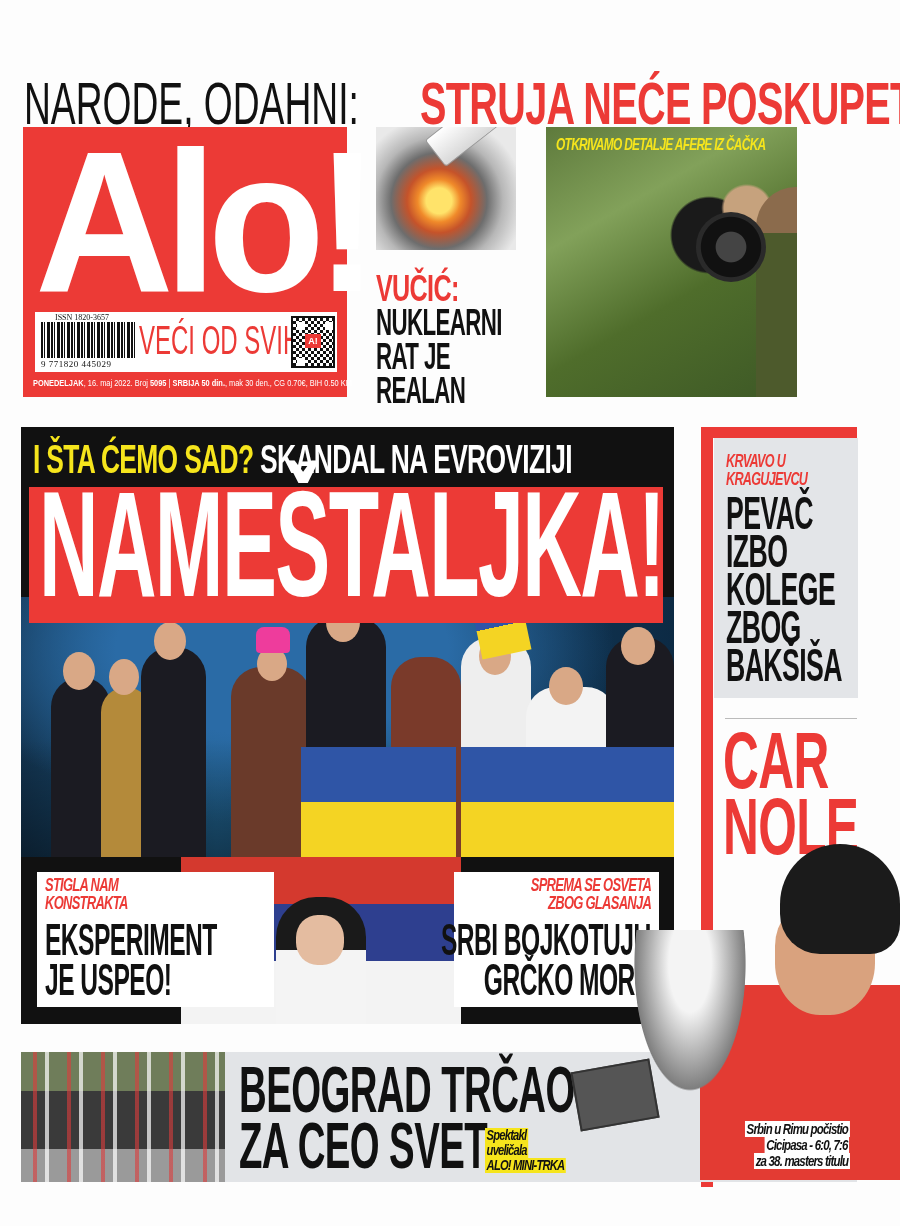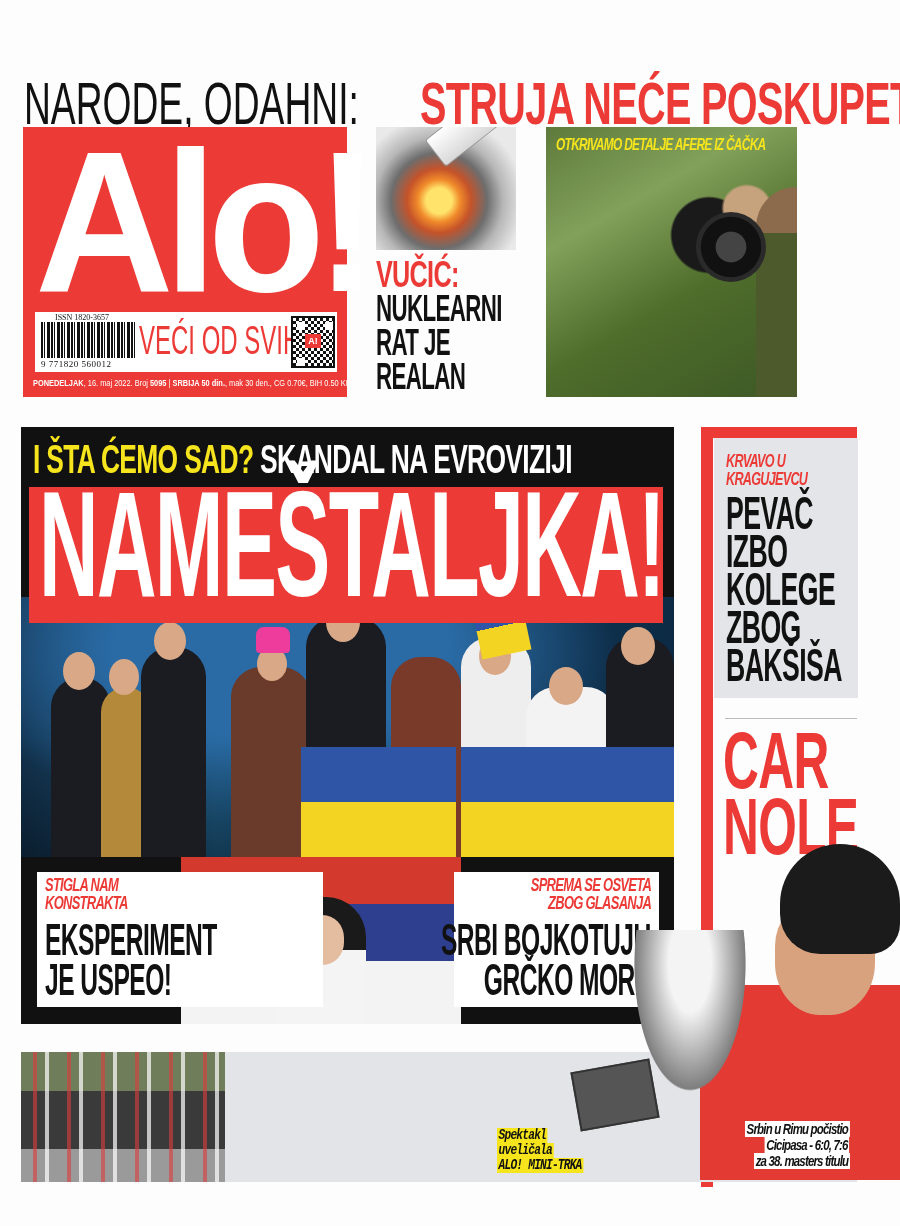--- a/index.html
+++ b/index.html
@@ -31,21 +31,21 @@
       repeating-conic-gradient(#111 0 25%, #fff 0 50%) 0 0/6px 6px; border: 2px solid #111; }
   #qr-badge { position: absolute; left: 270px; top: 22px; width: 16px; height: 14px; background: #ec3a36; color: #fff; font-size: 9px; font-weight: 900; text-align: center; line-height: 14px; }
   #issue-line { position: absolute; left: 10px; top: 250px; font-size: 9.5px; color: #fff; white-space: nowrap; transform: scaleX(0.78); transform-origin: left; }
   #issue-line b { font-weight: 900; }
 
   
   #nuke-img { left: 376px; top: 127px; width: 140px; height: 123px; overflow: hidden;
     background: radial-gradient(circle at 45% 60%, #ffe36a 0 12%, #f08a2a 20%, #c5532a 30%, #6d6d6d 45%, #b7b7b7 60%, #e9e9e9 80%); }
   #rocket { position: absolute; left: 60px; top: 10px; width: 110px; height: 32px; background: linear-gradient(#fff, #d8d8d8); border-radius: 6px 40px 40px 6px; transform: rotate(-38deg); transform-origin: left center; box-shadow: 0 0 0 1px #999; }
   #rocket::after { content: ""; position: absolute; right: -4px; top: 0; width: 30px; height: 32px; background: #a3202e; border-radius: 0 40px 40px 0; }
-  #nuke-text { left: 376px; top: 258px; width: 160px; line-height: 34px; }
+  #nuke-text { left: 376px; top: 272px; width: 160px; line-height: 34px; }
   #nuke-kicker { font-size: 36px; color: #ec3a36; font-weight: 900; transform: scaleX(0.7); transform-origin: left; display: block; white-space: nowrap; }
   .nuke-line { font-size: 36px; color: #111; font-weight: 900; transform: scaleX(0.62); transform-origin: left; display: block; white-space: nowrap; }
 
   
   #spy-box { left: 546px; top: 127px; width: 251px; height: 270px; overflow: hidden;
     background:
       radial-gradient(ellipse at 80% 30%, #c6a27d 0 8%, transparent 9%),
       radial-gradient(ellipse at 65% 40%, #1a1a1a 0 16%, transparent 17%),
       linear-gradient(150deg, #5e7a3c 0%, #82a15a 30%, #4f6d2b 60%, #3d5826 100%); }
   #spy-lens { position: absolute; left: 150px; top: 85px; width: 70px; height: 70px; border-radius: 50%; background: radial-gradient(circle, #444 0 30%, #111 32% 60%, #2a2a2a 62%); }
@@ -68,21 +68,21 @@
   .face { position: absolute; background: #d9a886; border-radius: 50%; }
   #pink-hat { position: absolute; left: 235px; top: 30px; width: 34px; height: 26px; background: #ee3c9c; border-radius: 8px 8px 4px 4px; }
   #ev-banner { position: absolute; left: 8px; top: 60px; width: 634px; height: 136px; background: #ec3a36; }
   #ev-headline { position: absolute; left: 18px; top: 42px; font-size: 150px; line-height: 150px; color: #fff; font-weight: 900; white-space: nowrap; transform: scaleX(0.55); transform-origin: left; letter-spacing: -3px; }
   #ev-sub { position: absolute; left: 10px; top: 365px; width: 640px; }
   .hl-line { display: inline-block; background: #f6e51c; color: #111; font-size: 19px; line-height: 22px; font-weight: bold; padding: 0 3px; margin-bottom: 3px; white-space: nowrap; transform: scaleX(0.76); transform-origin: left; }
   #serb-photo { position: absolute; left: 160px; top: 430px; width: 280px; height: 167px;
     background: linear-gradient(180deg, #d4392e 0 28%, #2e3f8f 28% 62%, #f3f3f3 62% 100%); }
   #serb-girl { position: absolute; left: 255px; top: 470px; width: 90px; height: 127px; background: linear-gradient(#1a1a1a 0 42%, #f4f4f4 42% 100%); border-radius: 40px 40px 0 0; }
   #serb-face { position: absolute; left: 275px; top: 488px; width: 48px; height: 50px; background: #e4bca0; border-radius: 45%; }
-  #left-card { position: absolute; left: 16px; top: 445px; width: 286px; height: 135px; background: #fff; }
+  #left-card { position: absolute; left: 16px; top: 445px; width: 237px; height: 135px; background: #fff; }
   #right-card { position: absolute; left: 433px; top: 445px; width: 205px; height: 135px; background: #fff; }
   .card-kicker { position: absolute; top: 4px; font-size: 18px; line-height: 18px; color: #ec3a36; font-style: italic; font-weight: 900; transform: scaleX(0.72); white-space: nowrap; }
   .card-title { position: absolute; top: 48px; font-size: 44px; line-height: 40px; color: #111; font-weight: 900; transform: scaleX(0.56); white-space: nowrap; }
   #left-card .card-kicker, #left-card .card-title { left: 8px; transform-origin: left; }
   #right-card .card-kicker, #right-card .card-title { right: 8px; transform-origin: right; text-align: right; }
 
   
   #right-col { left: 701px; top: 427px; width: 156px; height: 760px; border-top: 11px solid #ec3a36; border-left: 12px solid #ec3a36; }
   #kg-box { position: absolute; left: 1px; top: 0; width: 144px; height: 260px; background: #e3e5e8; }
   #kg-kicker { position: absolute; left: 12px; top: 14px; font-size: 18px; line-height: 18px; color: #ec3a36; font-style: italic; font-weight: 900; transform: scaleX(0.7); transform-origin: left; white-space: nowrap; }
@@ -101,39 +101,39 @@
   #trophy-base { position: absolute; left: -65px; top: 225px; width: 80px; height: 60px; background: #555; transform: rotate(-10deg); border: 2px solid #333; }
 
   
   #bottom-strip { left: 21px; top: 1052px; width: 836px; height: 130px; background: #e2e4e7; }
   #marathon-img { position: absolute; left: 0; top: 0; width: 204px; height: 130px;
     background:
       repeating-linear-gradient(90deg, transparent 0 12px, rgba(220,60,60,0.6) 12px 16px, transparent 16px 24px, rgba(255,255,255,0.7) 24px 28px, transparent 28px 34px),
       linear-gradient(#6f7d5a 0 30%, #3a3a3a 30% 75%, #9a9a9a 75%); }
   #belgrade-title { position: absolute; left: 218px; top: 10px; }
   .bg-line { display: block; font-size: 64px; line-height: 56px; color: #111; font-weight: 900; transform: scaleX(0.6); transform-origin: left; white-space: nowrap; }
-  #belgrade-note { position: absolute; left: 476px; top: 76px; font-family: Liberation Mono, monospace; }
+  #belgrade-note { position: absolute; left: 464px; top: 76px; }
   .note-line { display: table; background: #f6e51c; color: #111; font-size: 14px; line-height: 15px; font-style: italic; font-weight: bold; padding: 0 2px; transform: scaleX(0.8); transform-origin: left; white-space: nowrap; }
   #novak-caption { left: 722px; top: 1121px; text-align: center; }
   .cap-line { display: table; margin-left: auto; background: #fff; color: #111; font-size: 14px; line-height: 16px; font-style: italic; font-weight: bold; padding: 0 2px; white-space: nowrap; transform: scaleX(0.82); transform-origin: right; }
 </style>
 </head>
 <body>
 
 <div id="top-headline" class="abs cond">
   <span class="pre">NARODE, ODAHNI:</span>
   <span class="main">STRUJA NEĆE POSKUPETI</span>
 </div>
 
 <div id="masthead" class="abs">
   <div id="logo">Alo!</div>
   <div id="barcode-box">
     <span id="issn">ISSN 1820-3657</span>
     <div id="barcode"></div>
-    <span id="barcode-num">9 771820 560012</span>
+    <span id="barcode-num">9 771820 445029</span>
     <span id="slogan">VEĆI OD SVIH</span>
     <div id="qr"></div>
     <div id="qr-badge">A!</div>
   </div>
   <div id="issue-line">
     <b>PONEDELJAK</b><span>, 16. maj 2022. Broj </span><b>5095</b><span> | </span><b>SRBIJA 50 din.</b><span>, mak 30 den., CG 0.70€, BIH 0.50 KM</span>
   </div>
 </div>
 
 <div id="nuke-img" class="abs">
@@ -228,20 +228,24 @@
   </div>
   <div id="kg-divider"></div>
   <div id="nole-title">
     <span class="nole-line">CAR</span>
     <span class="nole-line">NOLE</span>
   </div>
 </div>
 
 <div id="bottom-strip" class="abs cond">
   <div id="marathon-img"></div>
+  <div id="belgrade-title">
+    <span class="bg-line">BEOGRAD TRČAO</span>
+    <span class="bg-line">ZA CEO SVET</span>
+  </div>
   <div id="belgrade-note">
     <span class="note-line">Spektakl</span>
     <span class="note-line">uveličala</span>
     <span class="note-line">ALO! MINI-TRKA</span>
   </div>
 </div>
 
 <div id="novak" class="abs">
   <div id="novak-body"></div>
   <div id="novak-face"></div>

